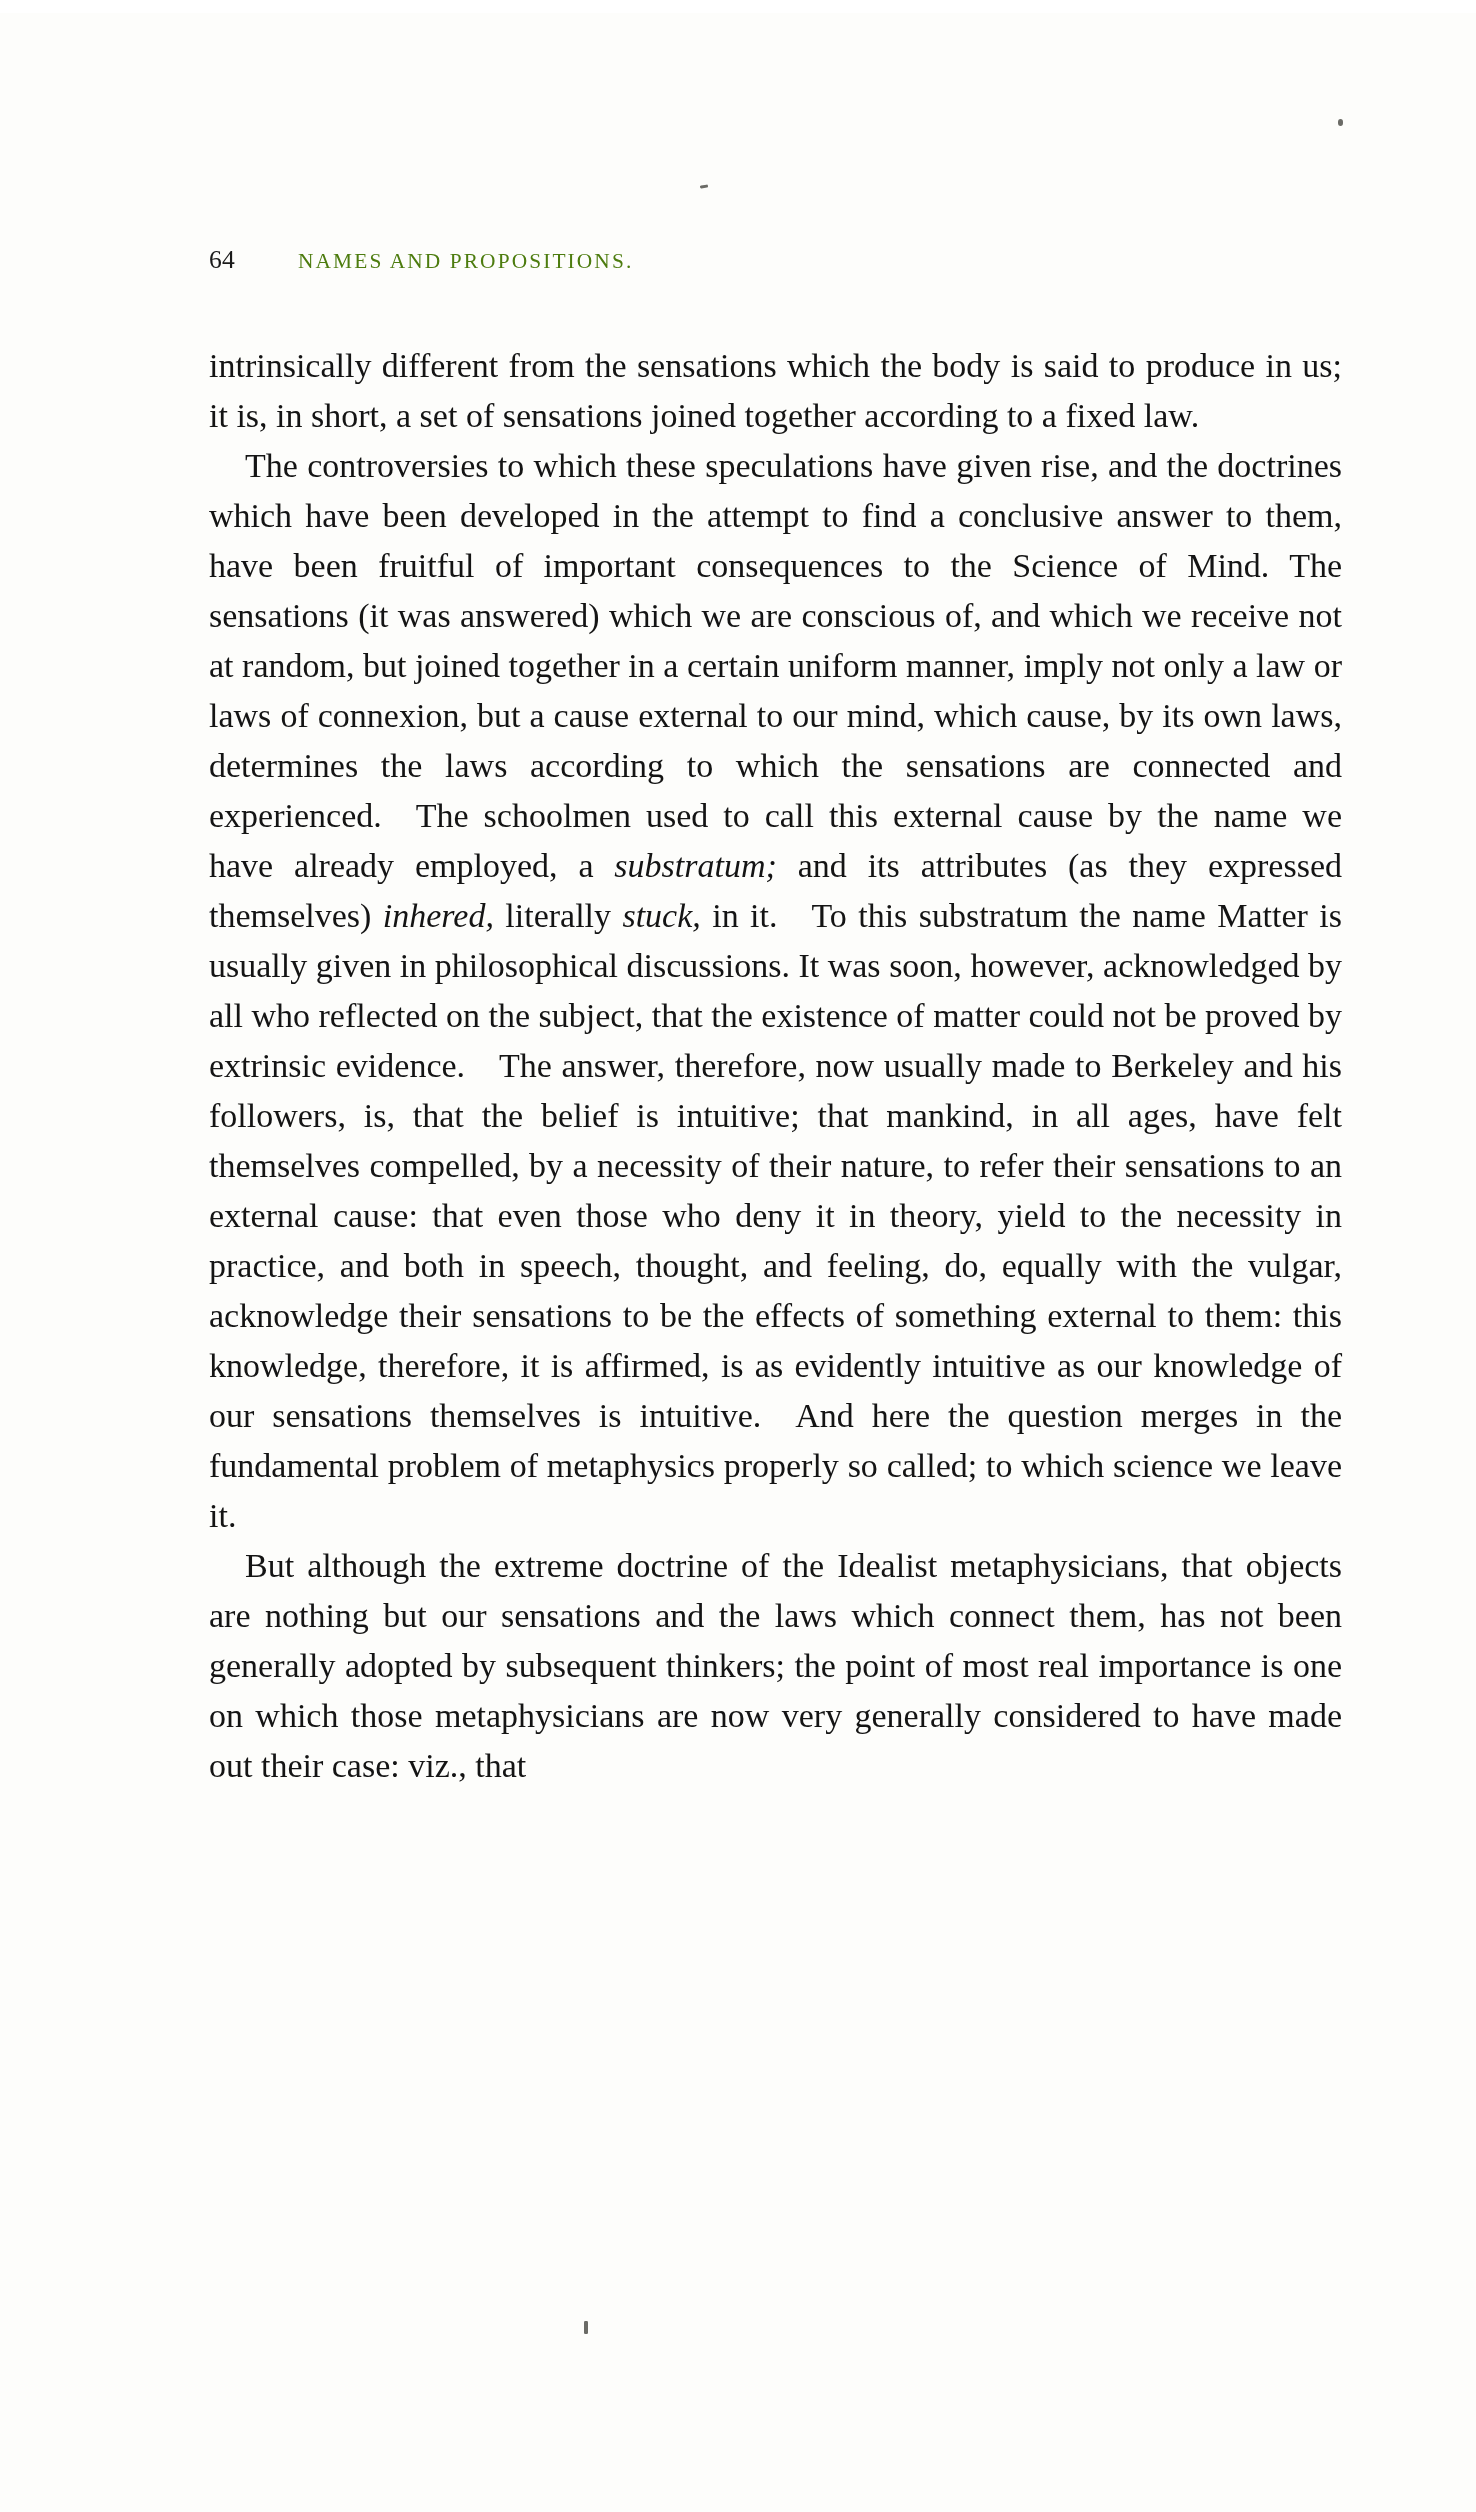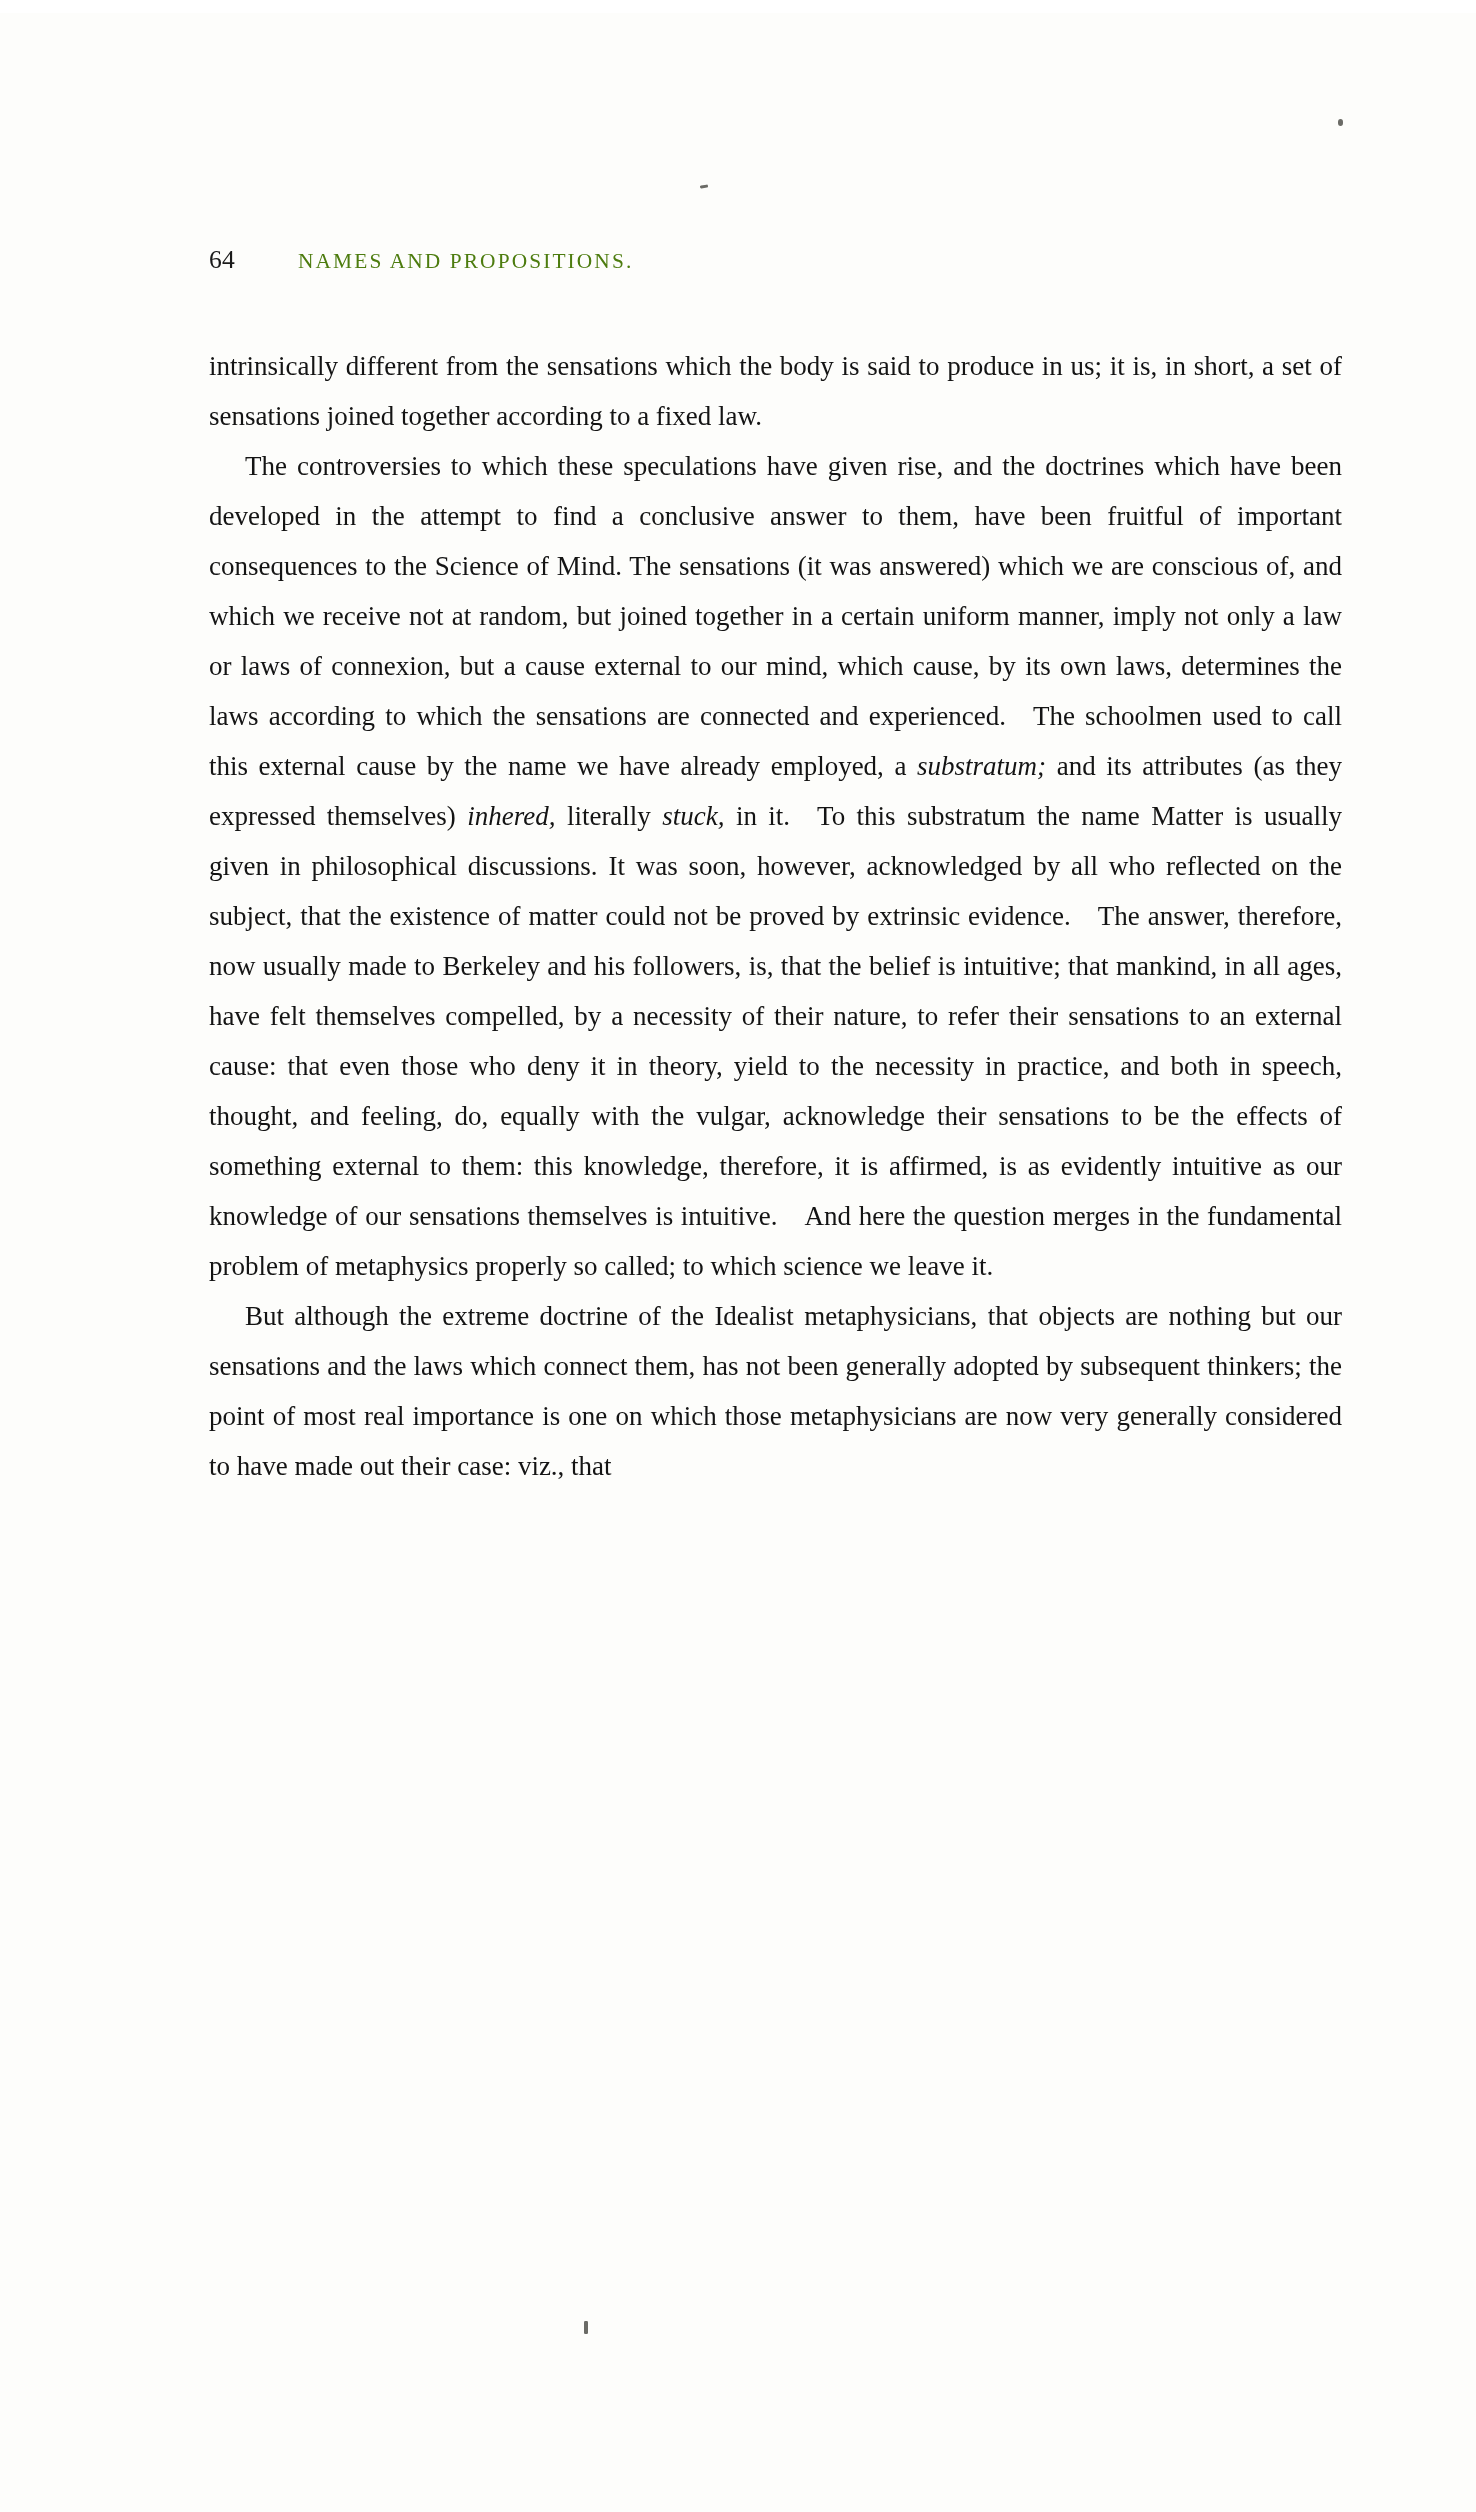--- a/index.html
+++ b/index.html
@@ -69,21 +69,21 @@
     letter-spacing: 2.1px;
     color: #4d7c0f;
     white-space: nowrap;
   }
 
   .body-text {
     position: absolute;
     left: 209px;
     top: 328px;
     width: 1133px;
-    font-size: 27px;
+    font-size: 34px;
     line-height: 50px;
     text-align: justify;
     text-justify: inter-word;
     color: #141414;
     -webkit-font-smoothing: antialiased;
   }
   .body-text p {
     margin: 0;
     text-indent: 0;
   }

